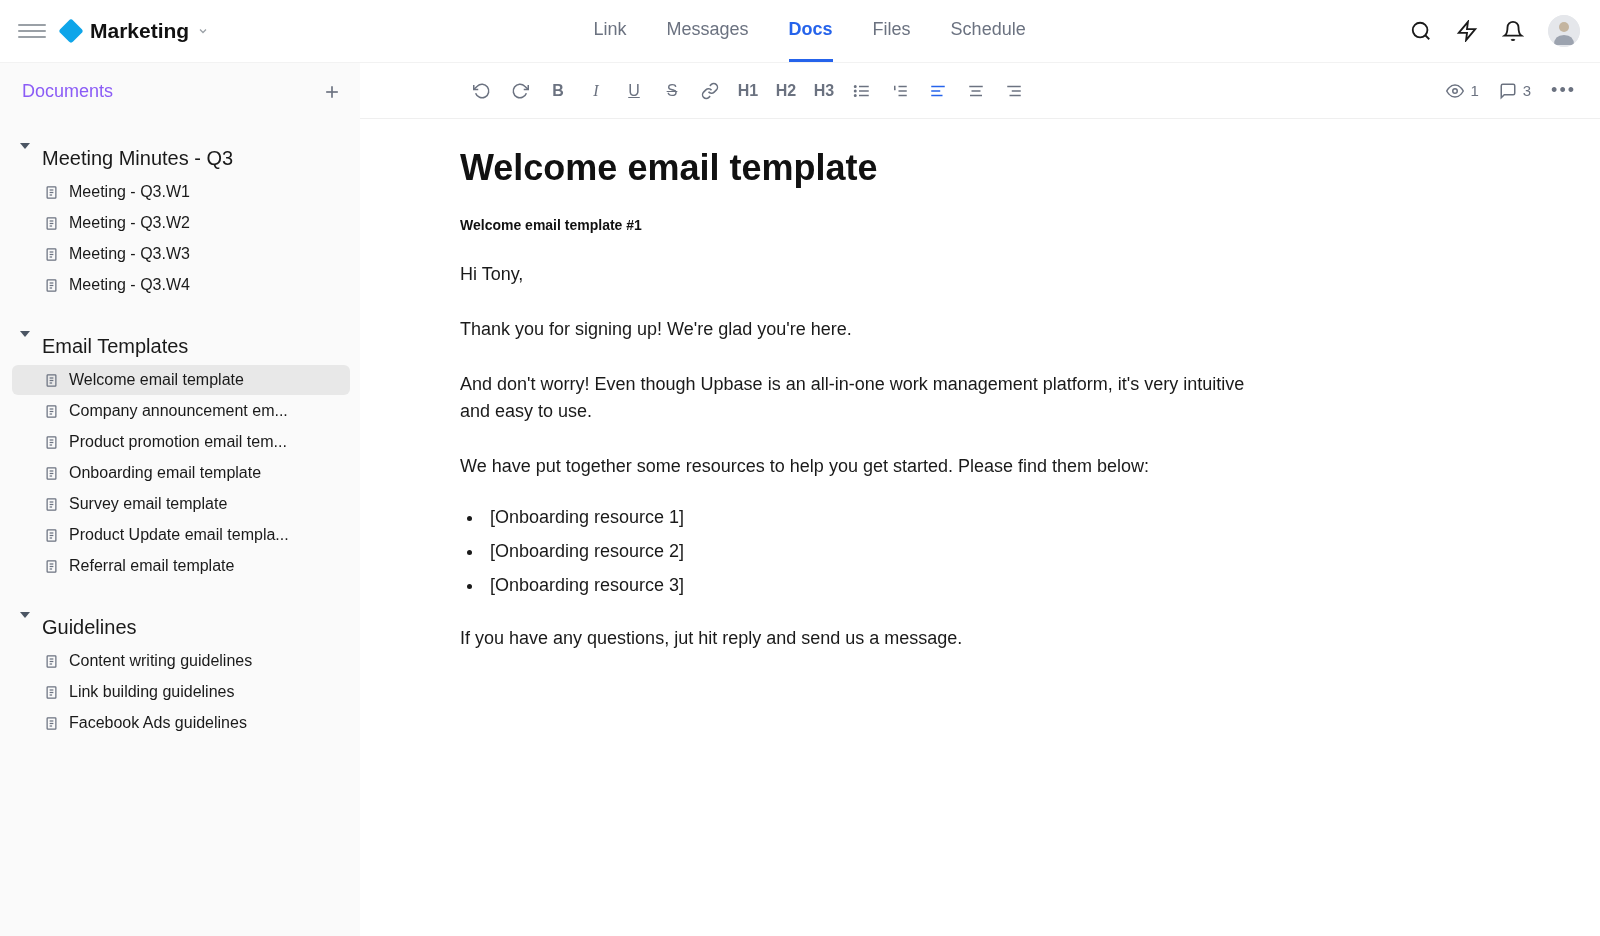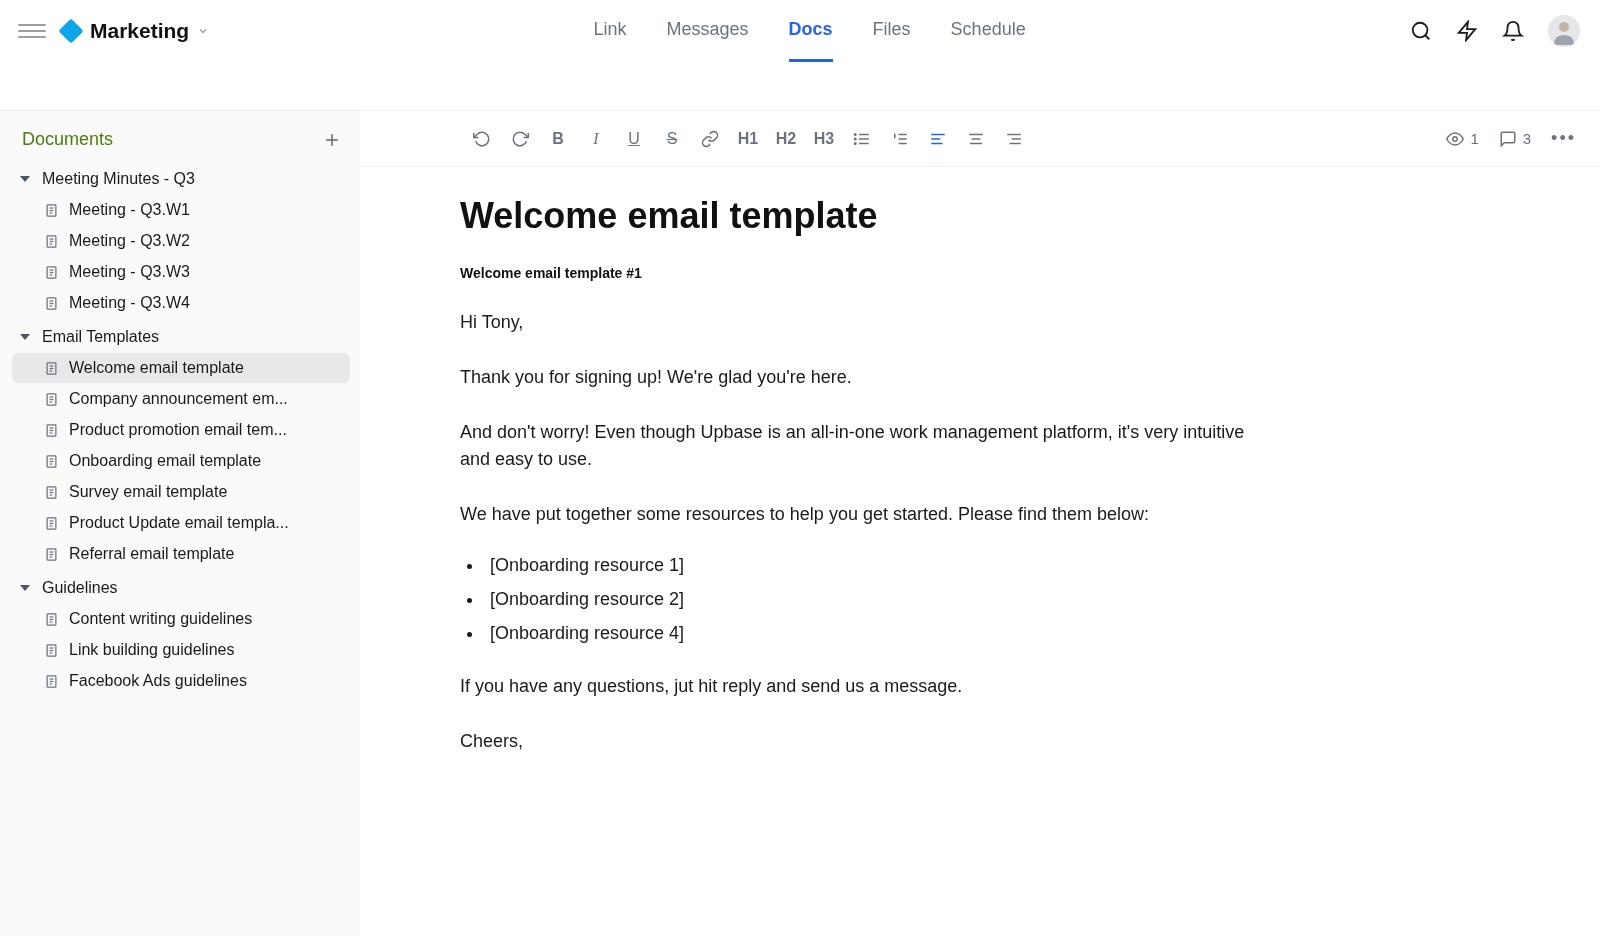--- a/index.html
+++ b/index.html
@@ -1,39 +1,39 @@
 <!DOCTYPE html>
 <html><head>
   <meta charset="utf-8">
   <style>
     * { margin: 0; padding: 0; box-sizing: border-box; }
     body { font-family: -apple-system, BlinkMacSystemFont, "Segoe UI", Helvetica, Arial, sans-serif; color: #1a1a1a; background: #fff; font-size: 15px; }
-    .app { display: flex; flex-direction: column; height: 100vh; gap: 48px; }
+    .app { display: flex; flex-direction: column; height: 100vh; }
     .header { height: 62px; display: flex; align-items: center; padding: 0 20px 0 18px; }
     .hamburger { width: 28px; height: 28px; display: flex; flex-direction: column; justify-content: center; gap: 4px; cursor: pointer; margin-right: 16px; }
     .hamburger span { height: 2px; background: #9aa0a6; border-radius: 1px; display: block; }
     .diamond { width: 18px; height: 18px; background: #0ea5e9; transform: rotate(45deg); border-radius: 3px; margin-right: 10px; }
     .workspace-name { font-size: 21px; font-weight: 700; color: #111; margin-right: 8px; }
     .chevron-down { width: 12px; height: 12px; color: #9aa0a6; }
     .tabs { flex: 1; display: flex; justify-content: center; gap: 40px; align-items: stretch; height: 100%; }
     .tab { display: flex; align-items: center; font-size: 18px; font-weight: 500; color: #6b7280; cursor: pointer; border-bottom: 3px solid transparent; }
     .tab.active { color: #2563eb; border-bottom-color: #2563eb; font-weight: 600; }
     .header-right { display: flex; align-items: center; gap: 24px; }
     .header-icon { width: 22px; height: 22px; color: #1a1a1a; cursor: pointer; }
     .avatar { width: 32px; height: 32px; border-radius: 50%; background: #e5e7eb; overflow: hidden; cursor: pointer; display:flex; align-items:center; justify-content:center;}
     .avatar svg{width:100%;height:100%;}
     .body { flex: 1; display: flex; min-height: 0; border-top:1px solid #f2f2f2;}
     .sidebar { width: 360px; background: #fafafa; padding: 18px 10px 18px 12px; overflow-y: auto; flex-shrink:0;}
     .sidebar-header { display: flex; align-items: center; justify-content: space-between; padding: 0 8px 14px 10px; }
-    .sidebar-title { font-size: 18px; font-weight: 400; color: #4d7c0f; }
+    .sidebar-title { font-size: 18px; font-weight: 400; color: #8b5cf6; }
     .plus-icon { width: 20px; height: 20px; color: #6b7280; cursor: pointer; }
     .folder { margin-bottom: 4px; }
     .folder-header { display: flex; align-items: center; padding: 6px 8px; cursor: pointer; border-radius: 6px; }
     .triangle { width: 10px; height: 10px; margin-right: 12px; color: #4b5563; flex-shrink:0;}
-    .folder-name { font-size: 16px; color: #1a1a1a; }
+    .folder-name { font-size: 20px; color: #1a1a1a; margin-top: 25px; }
     .doc-item { display: flex; align-items: center; padding: 6px 8px 6px 32px; cursor: pointer; border-radius: 6px; margin: 1px 0; text-align: right;}
     .doc-item.active { background: #e8e8e8; }
     .doc-icon { width: 15px; height: 15px; margin-right: 10px; color: #6b7280; flex-shrink: 0; }
     .doc-name { font-size: 16px; color: #1a1a1a; white-space: nowrap; overflow: hidden; text-overflow: ellipsis; }
     .main { flex: 1; display: flex; flex-direction: column; min-width:0;}
     .toolbar { height: 56px; display: flex; align-items: center; padding: 0 24px; border-bottom: 1px solid #efefef; }
     .toolbar-group { display: flex; align-items: center; gap: 2px; margin-left: 80px;}
     .tool-btn { width: 36px; height: 36px; display: flex; align-items: center; justify-content: center; cursor: pointer; color: #6b7280; border-radius: 4px; font-size:16px;}
     .tool-btn.active { color: #2563eb; }
     .tool-h { font-weight: 700; font-size: 16px;}
@@ -355,20 +355,19 @@
       <div class="doc-content">
         <h1 class="doc-title">Welcome email template</h1>
         <p class="doc-subtitle">Welcome email template #1</p>
         <p class="doc-p">Hi Tony,</p>
         <p class="doc-p">Thank you for signing up! We're glad you're here.</p>
         <p class="doc-p">And don't worry! Even though Upbase is an all-in-one work management platform, it's very intuitive and easy to use.</p>
         <p class="doc-p">We have put together some resources to help you get started. Please find them below:</p>
         <ul class="doc-ul">
           <li>[Onboarding resource 1]</li>
           <li>[Onboarding resource 2]</li>
-          <li>[Onboarding resource 4]</li>
+          <li>[Onboarding resource 3]</li>
         </ul>
         <p class="doc-p">If you have any questions, jut hit reply and send us a message.</p>
-        <p class="doc-p">Cheers,</p>
       </div>
     </div>
   </div>
 </div>
 
 </body></html>

